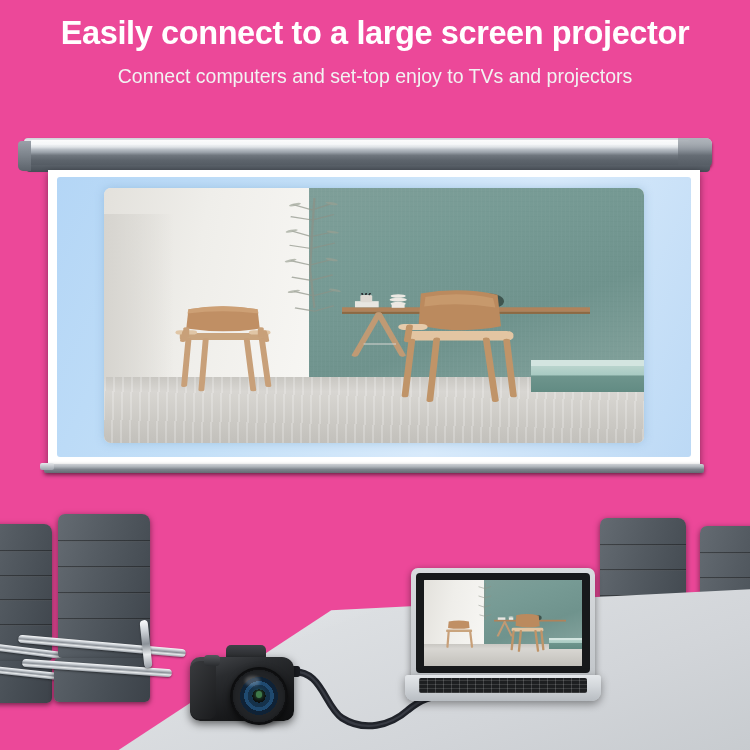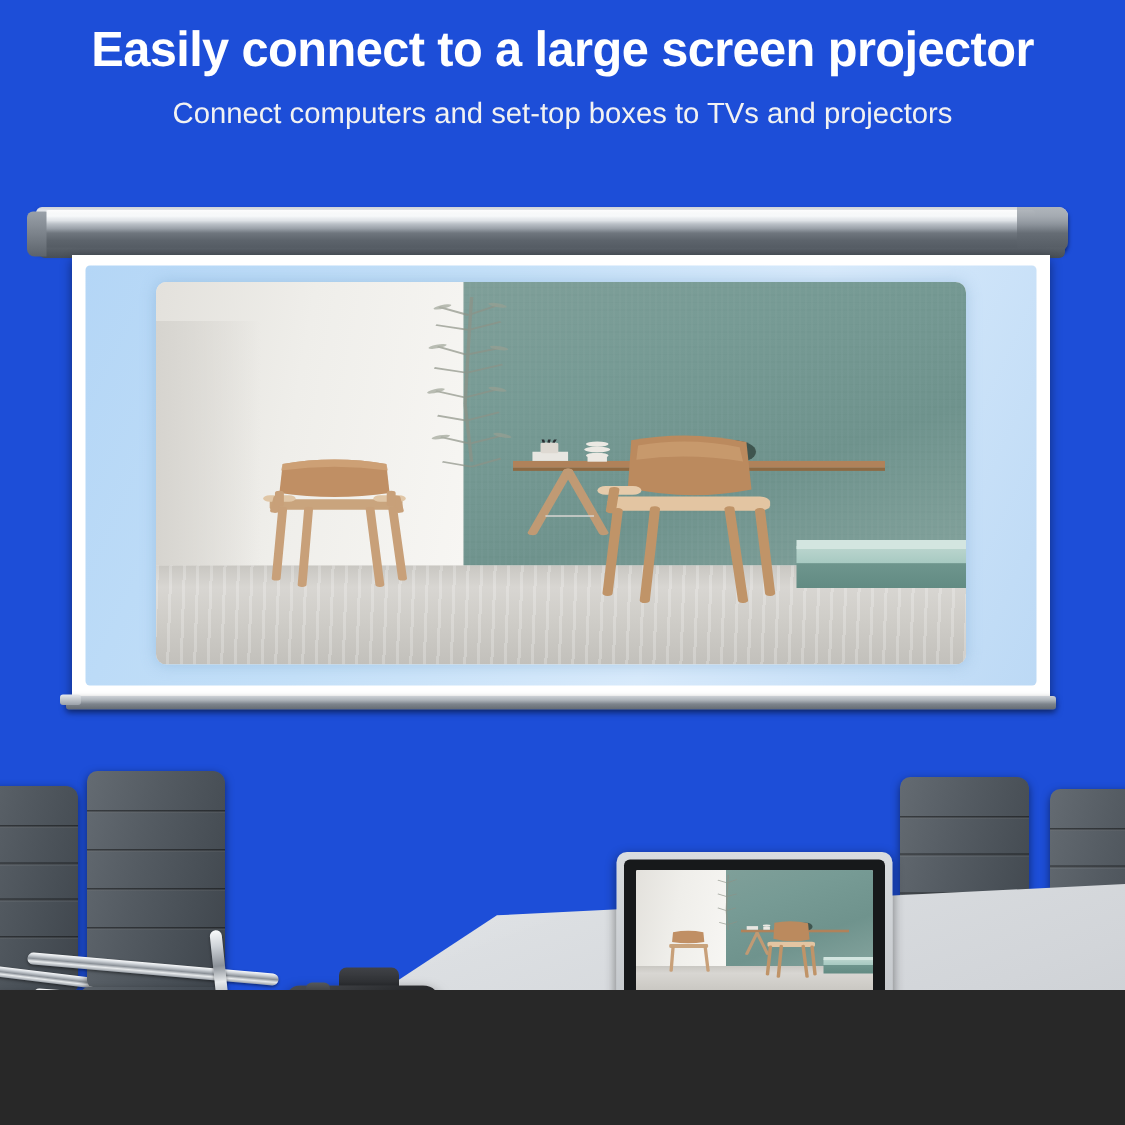--- a/index.html
+++ b/index.html
@@ -3,21 +3,21 @@
 <meta charset="utf-8">
 <title>Projector Connection Product Banner</title>
 <style>
   html,body{margin:0;padding:0;}
   body{
     width:750px;height:750px;overflow:hidden;
     background:#282828;
     font-family:"Liberation Sans","DejaVu Sans",sans-serif;
     position:relative;
   }
-  #stage{position:absolute;inset:0;width:750px;height:660px;overflow:hidden;background:#1d4ed8;}
+  #stage{position:absolute;inset:0;width:750px;height:750px;overflow:hidden;background:#ec4899;}
 
   
   .head-wrap{position:absolute;left:0;top:0;width:750px;text-align:center;z-index:40;}
   .title{
     margin:0;padding:16px 0 0 0;color:#ffffff;
     font-size:33px;font-weight:bold;letter-spacing:-0.4px;
     line-height:1.04;white-space:nowrap;
     transform:scaleX(0.985);
   }
   .subtitle{
@@ -215,21 +215,21 @@
   .cable{position:absolute;left:280px;top:160px;width:190px;height:80px;}
 </style>
 </head>
 <body>
 
 <div id="stage">
 
   <div class="head-wrap">
     <h1 class="title">Easily connect to a large screen projector</h1>
     <p class="subtitle">
-      <span>Connect computers and set-top boxes to TVs and projectors</span>
+      <span>Connect computers and set-top enjoy to TVs and projectors</span>
     </p>
   </div>
 
   <div class="screen-unit">
 
     <div class="roller">
       <div class="roller-hl"></div>
     </div>
     <div class="roller-lip"></div>
     <div class="roller-endcap"></div>

